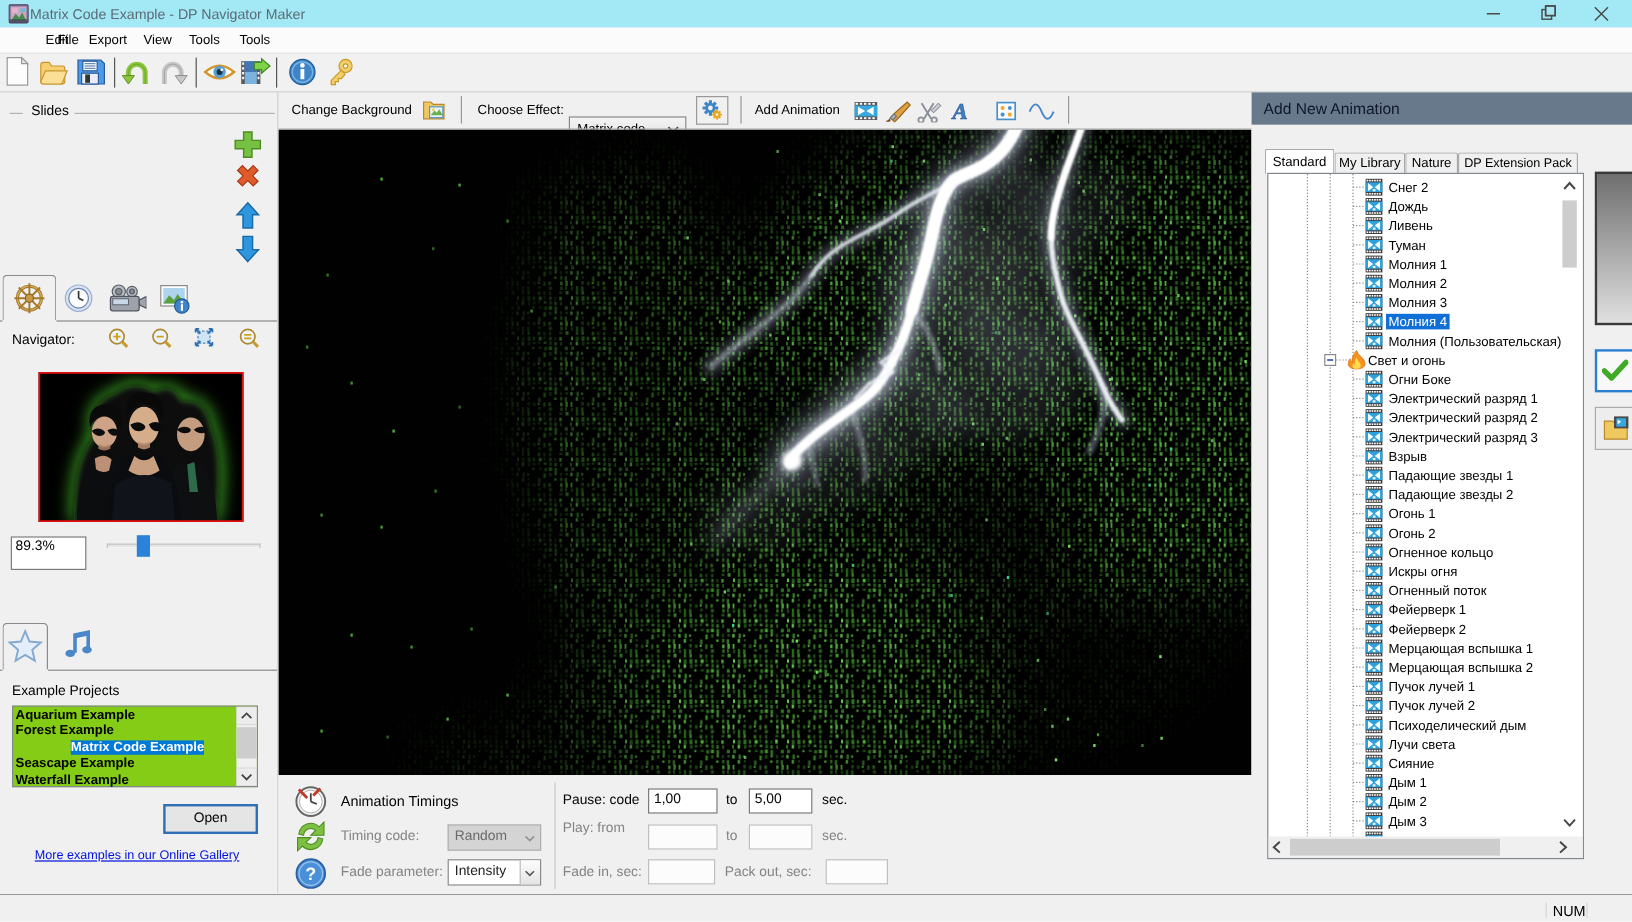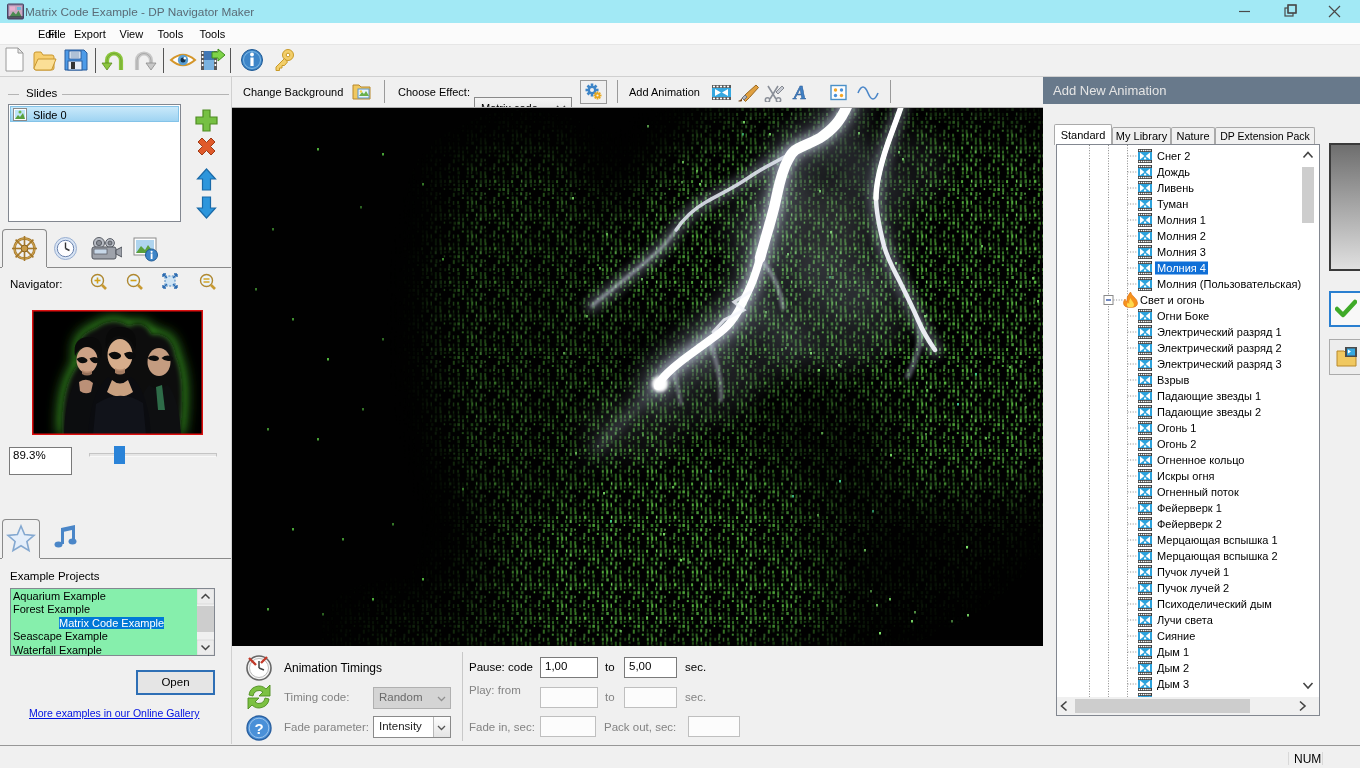--- a/index.html
+++ b/index.html
@@ -180,31 +180,20 @@
 
  <path d="M146,10 q5,-12 10,0 q5,12 10,0" fill="none" stroke="#4a86c8" stroke-width="1.6"></path>
 </svg>
 <div class="vsep" style="left:890px;top:80px;height:23px;background:#9a9a9a;"></div>
 <div class="abs" style="left:232px;top:107px;width:811px;height:1px;background:#b0b0b0;"></div>
 
 <div class="vsep" style="left:231px;top:77px;height:667px;background:#d0d0d0;"></div>
 <div class="abs" style="left:8px;top:94px;width:11px;height:1px;background:#b4b4b4;"></div>
 <div class="abs" style="left:62px;top:94px;width:167px;height:1px;background:#b4b4b4;"></div>
 <div class="abs bold" style="left:26px;top:87px;font-size:11.5px;">Slides</div>
-<div class="abs" style="left:8px;top:104px;width:173px;height:118px;background:#fff;border:1px solid #828790;">
- <div style="position:absolute;left:1px;top:1px;width:169px;height:16px;background:linear-gradient(#c9e9fa,#9fd4f2);border:1px solid #84c3e8;">
-  <svg style="position:absolute;left:2px;top:1px" width="14" height="13" viewBox="0 0 14 13">
-   <rect x="0.5" y="0.5" width="13" height="12" fill="#fdfdfd" stroke="#8a8a8a"></rect>
-   <rect x="2" y="2" width="10" height="9" fill="#bfe4f8"></rect>
-   <path d="M2,11 l3,-4 2,2 3,-4 2,6 z" fill="#5aa03c"></path>
-   <circle cx="7" cy="4" r="1.5" fill="#68b84a"></circle>
-  </svg>
-  <div style="position:absolute;left:22px;top:2px;font-size:11px;">Slide 0</div>
- </div>
-</div>
 <svg class="abs" style="left:195px;top:109px" width="23" height="112" viewBox="0 0 23 112">
  <path d="M8,1 h7 v7 h7 v7 h-7 v7 h-7 v-7 h-7 v-7 h7 z" fill="#76c043" stroke="#4e8c22" stroke-width="1.2"></path>
  <path d="M3,33 l4,-4 4.5,4.5 4.5,-4.5 4,4 -4.5,4.5 4.5,4.5 -4,4 -4.5,-4.5 -4.5,4.5 -4,-4 4.5,-4.5 z" fill="#e05a2b" stroke="#a03a14" stroke-width="1"></path>
  <path d="M11.5,60 l9,10 -5,0 0,11 -8,0 0,-11 -5,0 z" fill="#2d96dc" stroke="#1a6aa8" stroke-width="1.2"></path>
  <path d="M11.5,109 l9,-10 -5,0 0,-11 -8,0 0,11 -5,0 z" fill="#2d96dc" stroke="#1a6aa8" stroke-width="1.2"></path>
 </svg>
 
 <div class="abs" style="left:2px;top:229px;width:45px;height:38px;background:#f0f0f0;border:1px solid #8a8a8a;border-bottom:none;border-radius:4px 4px 0 0;"></div>
 <div class="abs" style="left:0px;top:267px;width:2px;height:1px;background:#8a8a8a;"></div>
 <div class="abs" style="left:47px;top:267px;width:184px;height:1px;background:#8a8a8a;"></div>
@@ -320,21 +309,21 @@
 <div class="abs" style="left:40px;top:558px;width:191px;height:1px;background:#8a8a8a;"></div>
 <svg class="abs" style="left:6px;top:524px" width="30" height="30" viewBox="0 0 30 30">
  <path d="M15,2 l3.6,8.6 9.4,0.8 -7.1,6.1 2.1,9.2 -8,-4.9 -8,4.9 2.1,-9.2 -7.1,-6.1 9.4,-0.8 z" fill="#e4eefa" stroke="#84a8d0" stroke-width="1.6"></path>
 </svg>
 <svg class="abs" style="left:52px;top:524px" width="28" height="28" viewBox="0 0 28 28">
  <path d="M9,4 l14,-3 0,16 -3,0 0,-11 -8,1.7 0,12.3 -3,0 z" fill="#4a86c8"></path>
  <ellipse cx="6.5" cy="20.5" rx="4" ry="3" fill="#4a86c8"></ellipse>
  <ellipse cx="20.5" cy="17.5" rx="4" ry="3" fill="#4a86c8"></ellipse>
 </svg>
 <div class="abs bold" style="left:10px;top:570px;font-size:11.5px;">Example Projects</div>
-<div class="abs" style="left:10px;top:588px;width:205px;height:68px;background:#86efac;border:1px solid #828790;font-size:11px;">
+<div class="abs" style="left:10px;top:588px;width:205px;height:68px;background:#84cc16;border:1px solid #828790;font-size:11px;font-weight:bold;">
  <div style="position:absolute;left:2px;top:1px;line-height:13.4px;white-space:nowrap;">Aquarium Example<br>Forest Example<br><span style="background:#0078d7;color:#fff;margin-left:46px;">Matrix Code Example</span><br>Seascape Example<br>Waterfall Example</div>
  <div style="position:absolute;right:0;top:0;width:17px;height:66px;background:#f0f0f0;">
   <svg width="17" height="66" viewBox="0 0 17 66">
    <rect x="0" y="0" width="17" height="15" fill="#ececec" stroke="#c8c8c8" stroke-width="0.5"></rect>
    <path d="M4.5,9.5 l4,-4 4,4" fill="none" stroke="#444" stroke-width="1.5"></path>
    <rect x="0" y="17" width="17" height="26" fill="#cdcdcd"></rect>
    <rect x="0" y="51" width="17" height="15" fill="#ececec" stroke="#c8c8c8" stroke-width="0.5"></rect>
    <path d="M4.5,56.5 l4,4 4,-4" fill="none" stroke="#444" stroke-width="1.5"></path>
   </svg>
  </div>
@@ -610,21 +599,21 @@
 <div class="abs gray" style="left:469px;top:684px;">Play: from</div>
 <div class="inpd" style="left:540px;top:687px;width:58px;height:21px;"></div>
 <div class="abs gray" style="left:605px;top:691px;">to</div>
 <div class="inpd" style="left:624px;top:687px;width:53px;height:21px;"></div>
 <div class="abs gray" style="left:685px;top:691px;">sec.</div>
 <div class="abs gray" style="left:469px;top:721px;">Fade in, sec:</div>
 <div class="inpd" style="left:540px;top:716px;width:56px;height:21px;"></div>
 <div class="abs gray" style="left:604px;top:721px;">Pack out, sec:</div>
 <div class="inpd" style="left:688px;top:716px;width:52px;height:21px;"></div>
 
-<div class="abs" style="left:1043px;top:77px;width:317px;height:27px;background:#68798b;color:#e5e5e5;font-size:13px;padding:6px 0 0 10px;">Add New Animation</div>
+<div class="abs" style="left:1043px;top:77px;width:317px;height:27px;background:#68798b;color:#0f172a;font-size:13px;padding:6px 0 0 10px;">Add New Animation</div>
 <div class="abs" style="left:1043px;top:104px;width:317px;height:641px;background:#f0f0f0;"></div>
 
 <div class="abs" style="left:1054px;top:124px;width:58px;height:21px;background:#fff;border:1px solid #aaa;border-bottom:none;border-radius:2px 2px 0 0;text-align:center;padding-top:4px;font-size:11px;">Standard</div>
 <div class="abs" style="left:1112px;top:127px;width:59px;height:18px;background:#f0f0f0;border:1px solid #aaa;border-bottom:none;border-radius:2px 2px 0 0;text-align:center;padding-top:2px;font-size:11px;">My Library</div>
 <div class="abs" style="left:1171px;top:127px;width:44px;height:18px;background:#f0f0f0;border:1px solid #aaa;border-bottom:none;border-radius:2px 2px 0 0;text-align:center;padding-top:2px;font-size:11px;">Nature</div>
 <div class="abs" style="left:1215px;top:127px;width:100px;height:18px;background:#f0f0f0;border:1px solid #aaa;border-bottom:none;border-radius:2px 2px 0 0;text-align:center;padding-top:2px;font-size:10.5px;">DP Extension Pack</div>
 <div class="abs" style="left:1056px;top:144px;width:264px;height:572px;background:#fff;border:1px solid #828790;overflow:hidden;"><svg width="262" height="570" viewBox="0 0 262 570" font-family="Liberation Sans" font-size="11">
         <defs>
           <g id="film">
             <rect width="14" height="14" fill="#3c3c3c"></rect>

